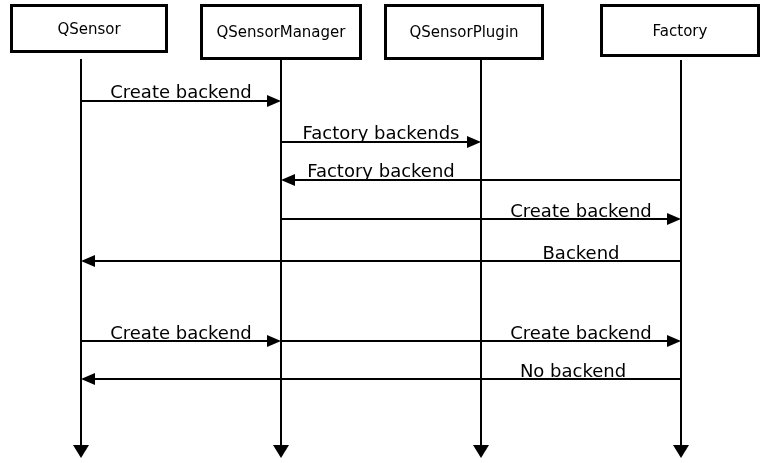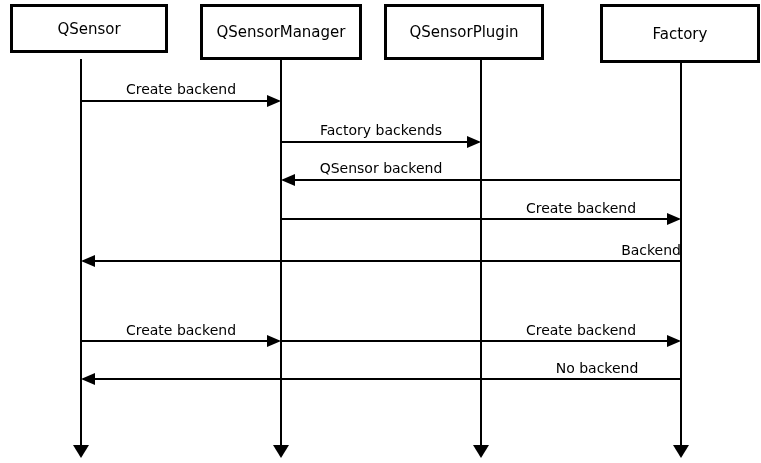--- a/index.html
+++ b/index.html
@@ -32,21 +32,21 @@
     width: 2px;
     background: #000000;
   }
   .hline {
     position: absolute;
     height: 2px;
     background: #000000;
   }
   .msg-label {
     position: absolute;
-    font-size: 14px;
+    font-size: 18px;
     text-align: center;
     color: #000000;
     white-space: nowrap;
   }
   .arrow-right {
     position: absolute;
     width: 0;
     height: 0;
     border-top: 6px solid transparent;
     border-bottom: 6px solid transparent;
@@ -76,21 +76,21 @@
 
   <div class="actor-box" style="left:10px; top:4px; width:158px; height:49px;">
     <span>QSensor</span>
   </div>
   <div class="actor-box" style="left:200px; top:4px; width:162px; height:56px;align-items:center;">
     <span>QSensorManager</span>
   </div>
   <div class="actor-box" style="left:384px; top:4px; width:160px; height:56px;">
     <span>QSensorPlugin</span>
   </div>
-  <div class="actor-box" style="left:600px; top:4px; width:160px; height:59px;">
+  <div class="actor-box" style="left:600px; top:4px; width:160px; height:53px;">
     <span>Factory</span>
   </div>
 
   <div class="vline" style="left:80px; top:59px; height:388px;"></div>
   <div class="arrow-down" style="left:73px; top:445px;"></div>
 
   <div class="vline" style="left:280px; top:60px; height:387px;"></div>
   <div class="arrow-down" style="left:273px; top:445px;"></div>
 
   <div class="vline" style="left:480px; top:60px; height:387px;"></div>
@@ -100,37 +100,37 @@
   <div class="arrow-down" style="left:673px; top:445px;"></div>
 
   <span class="msg-label" style="left:81px; top:81px; width:200px;">Create backend</span>
   <div class="hline" style="left:81px; top:100px; width:198px;"></div>
   <div class="arrow-right" style="left:267px; top:95px;"></div>
 
   <span class="msg-label" style="left:281px; top:122px; width:200px;">Factory backends</span>
   <div class="hline" style="left:281px; top:141px; width:198px;"></div>
   <div class="arrow-right" style="left:467px; top:136px;"></div>
 
-  <span class="msg-label" style="left:281px; top:160px; width:200px;">QSensor backend</span>
+  <span class="msg-label" style="left:281px; top:160px; width:200px;">Factory backend</span>
   <div class="hline" style="left:283px; top:179px; width:398px;"></div>
   <div class="arrow-left" style="left:281px; top:174px;"></div>
 
   <span class="msg-label" style="left:481px; top:200px; width:200px;">Create backend</span>
   <div class="hline" style="left:281px; top:218px; width:398px;"></div>
   <div class="arrow-right" style="left:667px; top:213px;"></div>
 
-  <span class="msg-label" style="left:481px; top:242px; width:200px;text-align:right;">Backend</span>
+  <span class="msg-label" style="left:481px; top:242px; width:200px;">Backend</span>
   <div class="hline" style="left:83px; top:260px; width:598px;"></div>
   <div class="arrow-left" style="left:81px; top:255px;"></div>
 
   <span class="msg-label" style="left:81px; top:322px; width:200px;">Create backend</span>
   <div class="hline" style="left:81px; top:340px; width:198px;"></div>
   <div class="arrow-right" style="left:267px; top:335px;"></div>
 
   <span class="msg-label" style="left:481px; top:322px; width:200px;">Create backend</span>
   <div class="hline" style="left:281px; top:340px; width:398px;"></div>
   <div class="arrow-right" style="left:667px; top:335px;"></div>
 
-  <span class="msg-label" style="left:481px; top:360px; width:184px;padding-left:24px;">No backend</span>
+  <span class="msg-label" style="left:481px; top:360px; width:184px;">No backend</span>
   <div class="hline" style="left:83px; top:378px; width:598px;"></div>
   <div class="arrow-left" style="left:81px; top:373px;"></div>
 
 </div>
 
 </body></html>

